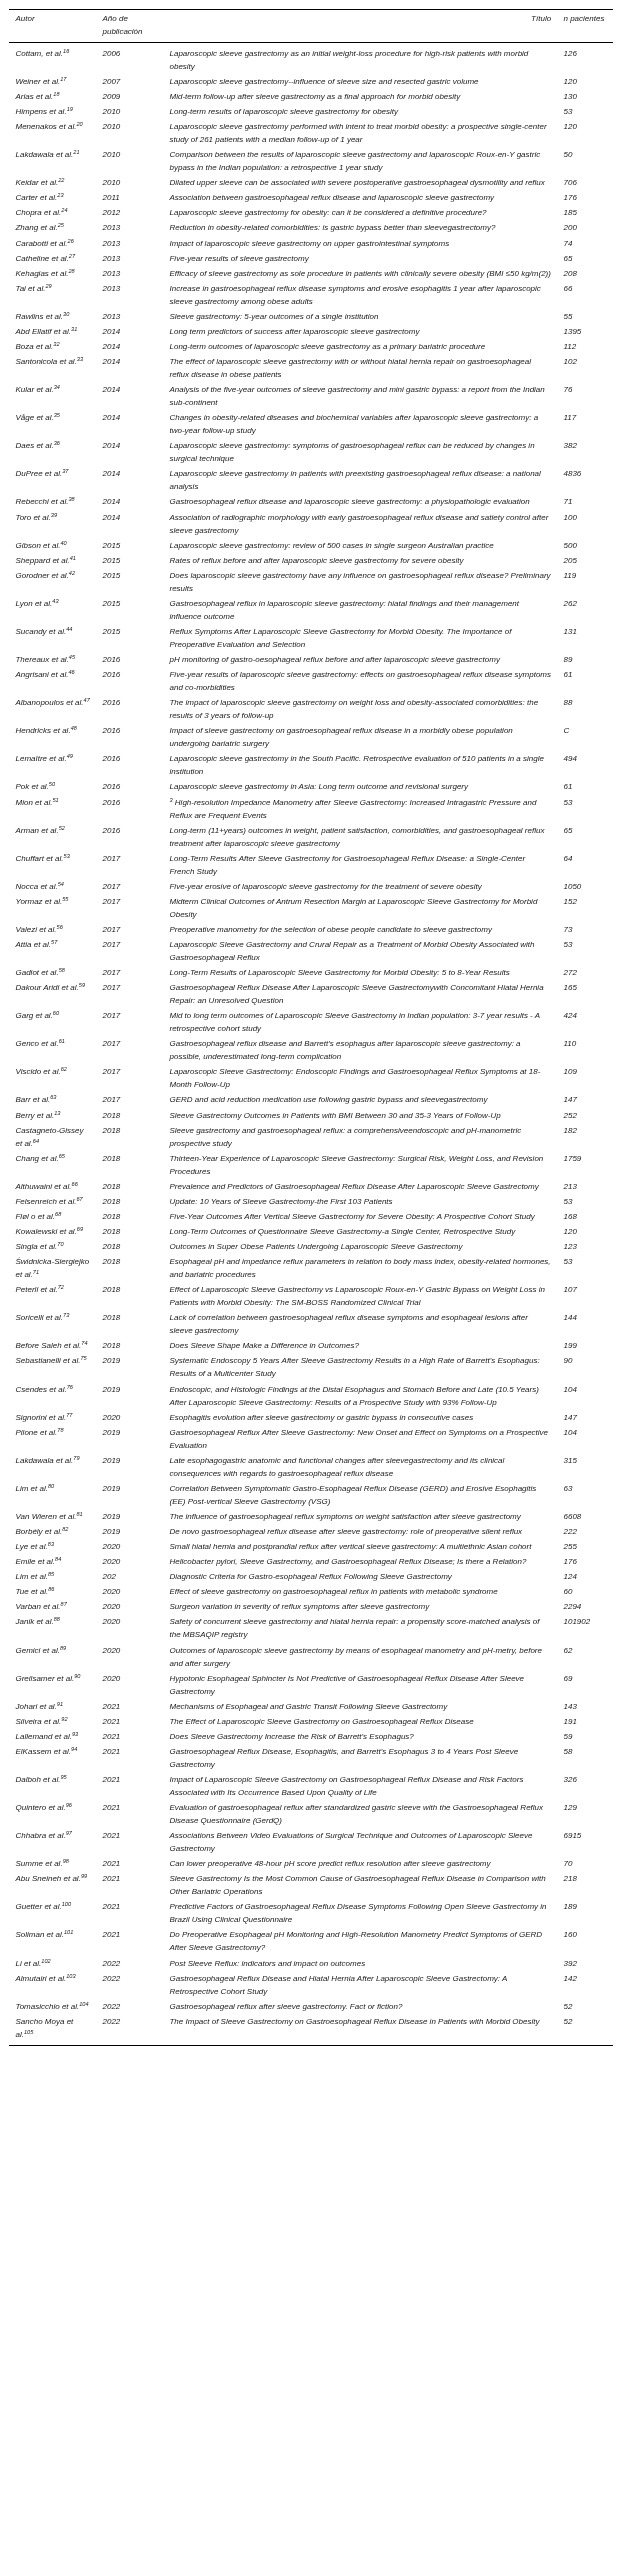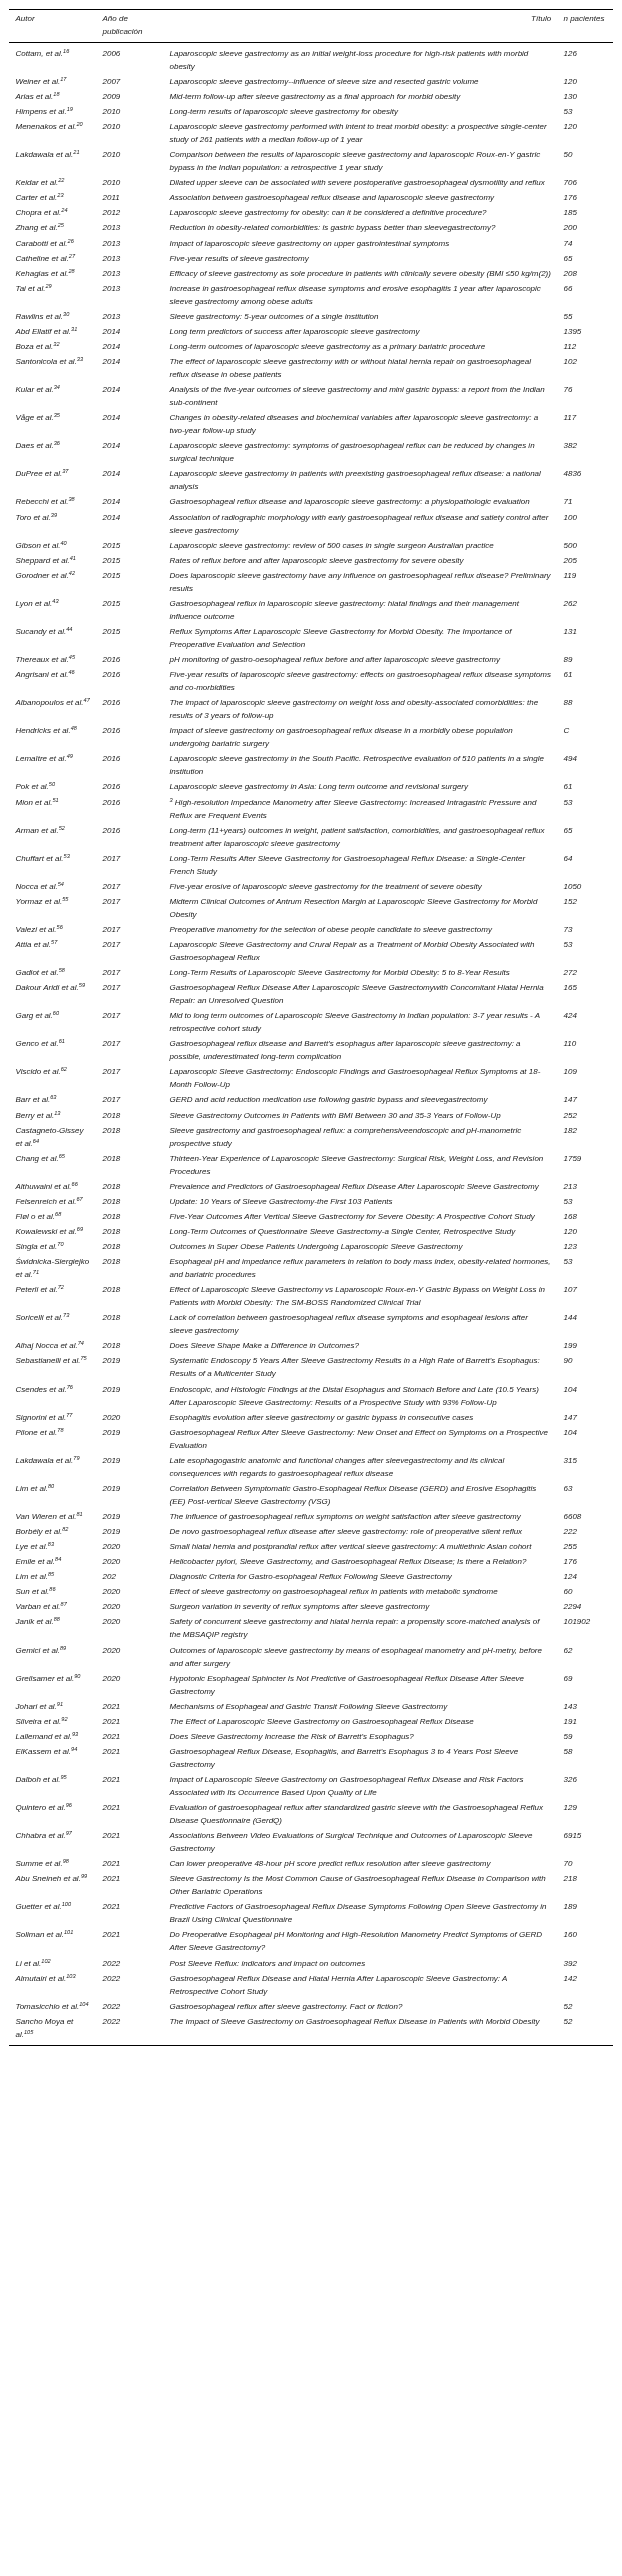--- a/index.html
+++ b/index.html
@@ -390,21 +390,21 @@
           <td><span>Effect of Laparoscopic Sleeve Gastrectomy vs Laparoscopic Roux-en-Y Gastric Bypass on Weight Loss in Patients with Morbid Obesity: The SM-BOSS Randomized Clinical Trial</span></td>
           <td>107</td>
         </tr>
         <tr>
           <td><span>Soricelli et al.</span><sup>73</sup></td>
           <td>2018</td>
           <td><span>Lack of correlation between gastroesophageal reflux disease symptoms and esophageal lesions after sleeve gastrectomy</span></td>
           <td>144</td>
         </tr>
         <tr>
-          <td><span>Alhaj Nocca et al.</span><sup>74</sup></td>
+          <td><span>Before Saleh et al.</span><sup>74</sup></td>
           <td>2018</td>
           <td><span>Does Sleeve Shape Make a Difference in Outcomes?</span></td>
           <td>199</td>
         </tr>
         <tr>
           <td><span>Sebastianelli et al.</span><sup>75</sup></td>
           <td>2019</td>
           <td><span>Systematic Endoscopy 5 Years After Sleeve Gastrectomy Results in a High Rate of Barrett's Esophagus: Results of a Multicenter Study</span></td>
           <td>90</td>
         </tr>
@@ -462,21 +462,21 @@
           <td><span>Helicobacter pylori, Sleeve Gastrectomy, and Gastroesophageal Reflux Disease; Is there a Relation?</span></td>
           <td>176</td>
         </tr>
         <tr>
           <td><span>Lim et al.</span><sup>85</sup></td>
           <td>202</td>
           <td><span>Diagnostic Criteria for Gastro-esophageal Reflux Following Sleeve Gastrectomy</span></td>
           <td>124</td>
         </tr>
         <tr>
-          <td><span>Sun et al.</span><sup>86</sup></td>
+          <td><span>Tue et al.</span><sup>86</sup></td>
           <td>2020</td>
           <td><span>Effect of sleeve gastrectomy on gastroesophageal reflux in patients with metabolic syndrome</span></td>
           <td>60</td>
         </tr>
         <tr>
           <td><span>Varban et al.</span><sup>87</sup></td>
           <td>2020</td>
           <td><span>Surgeon variation in severity of reflux symptoms after sleeve gastrectomy</span></td>
           <td>2294</td>
         </tr>

